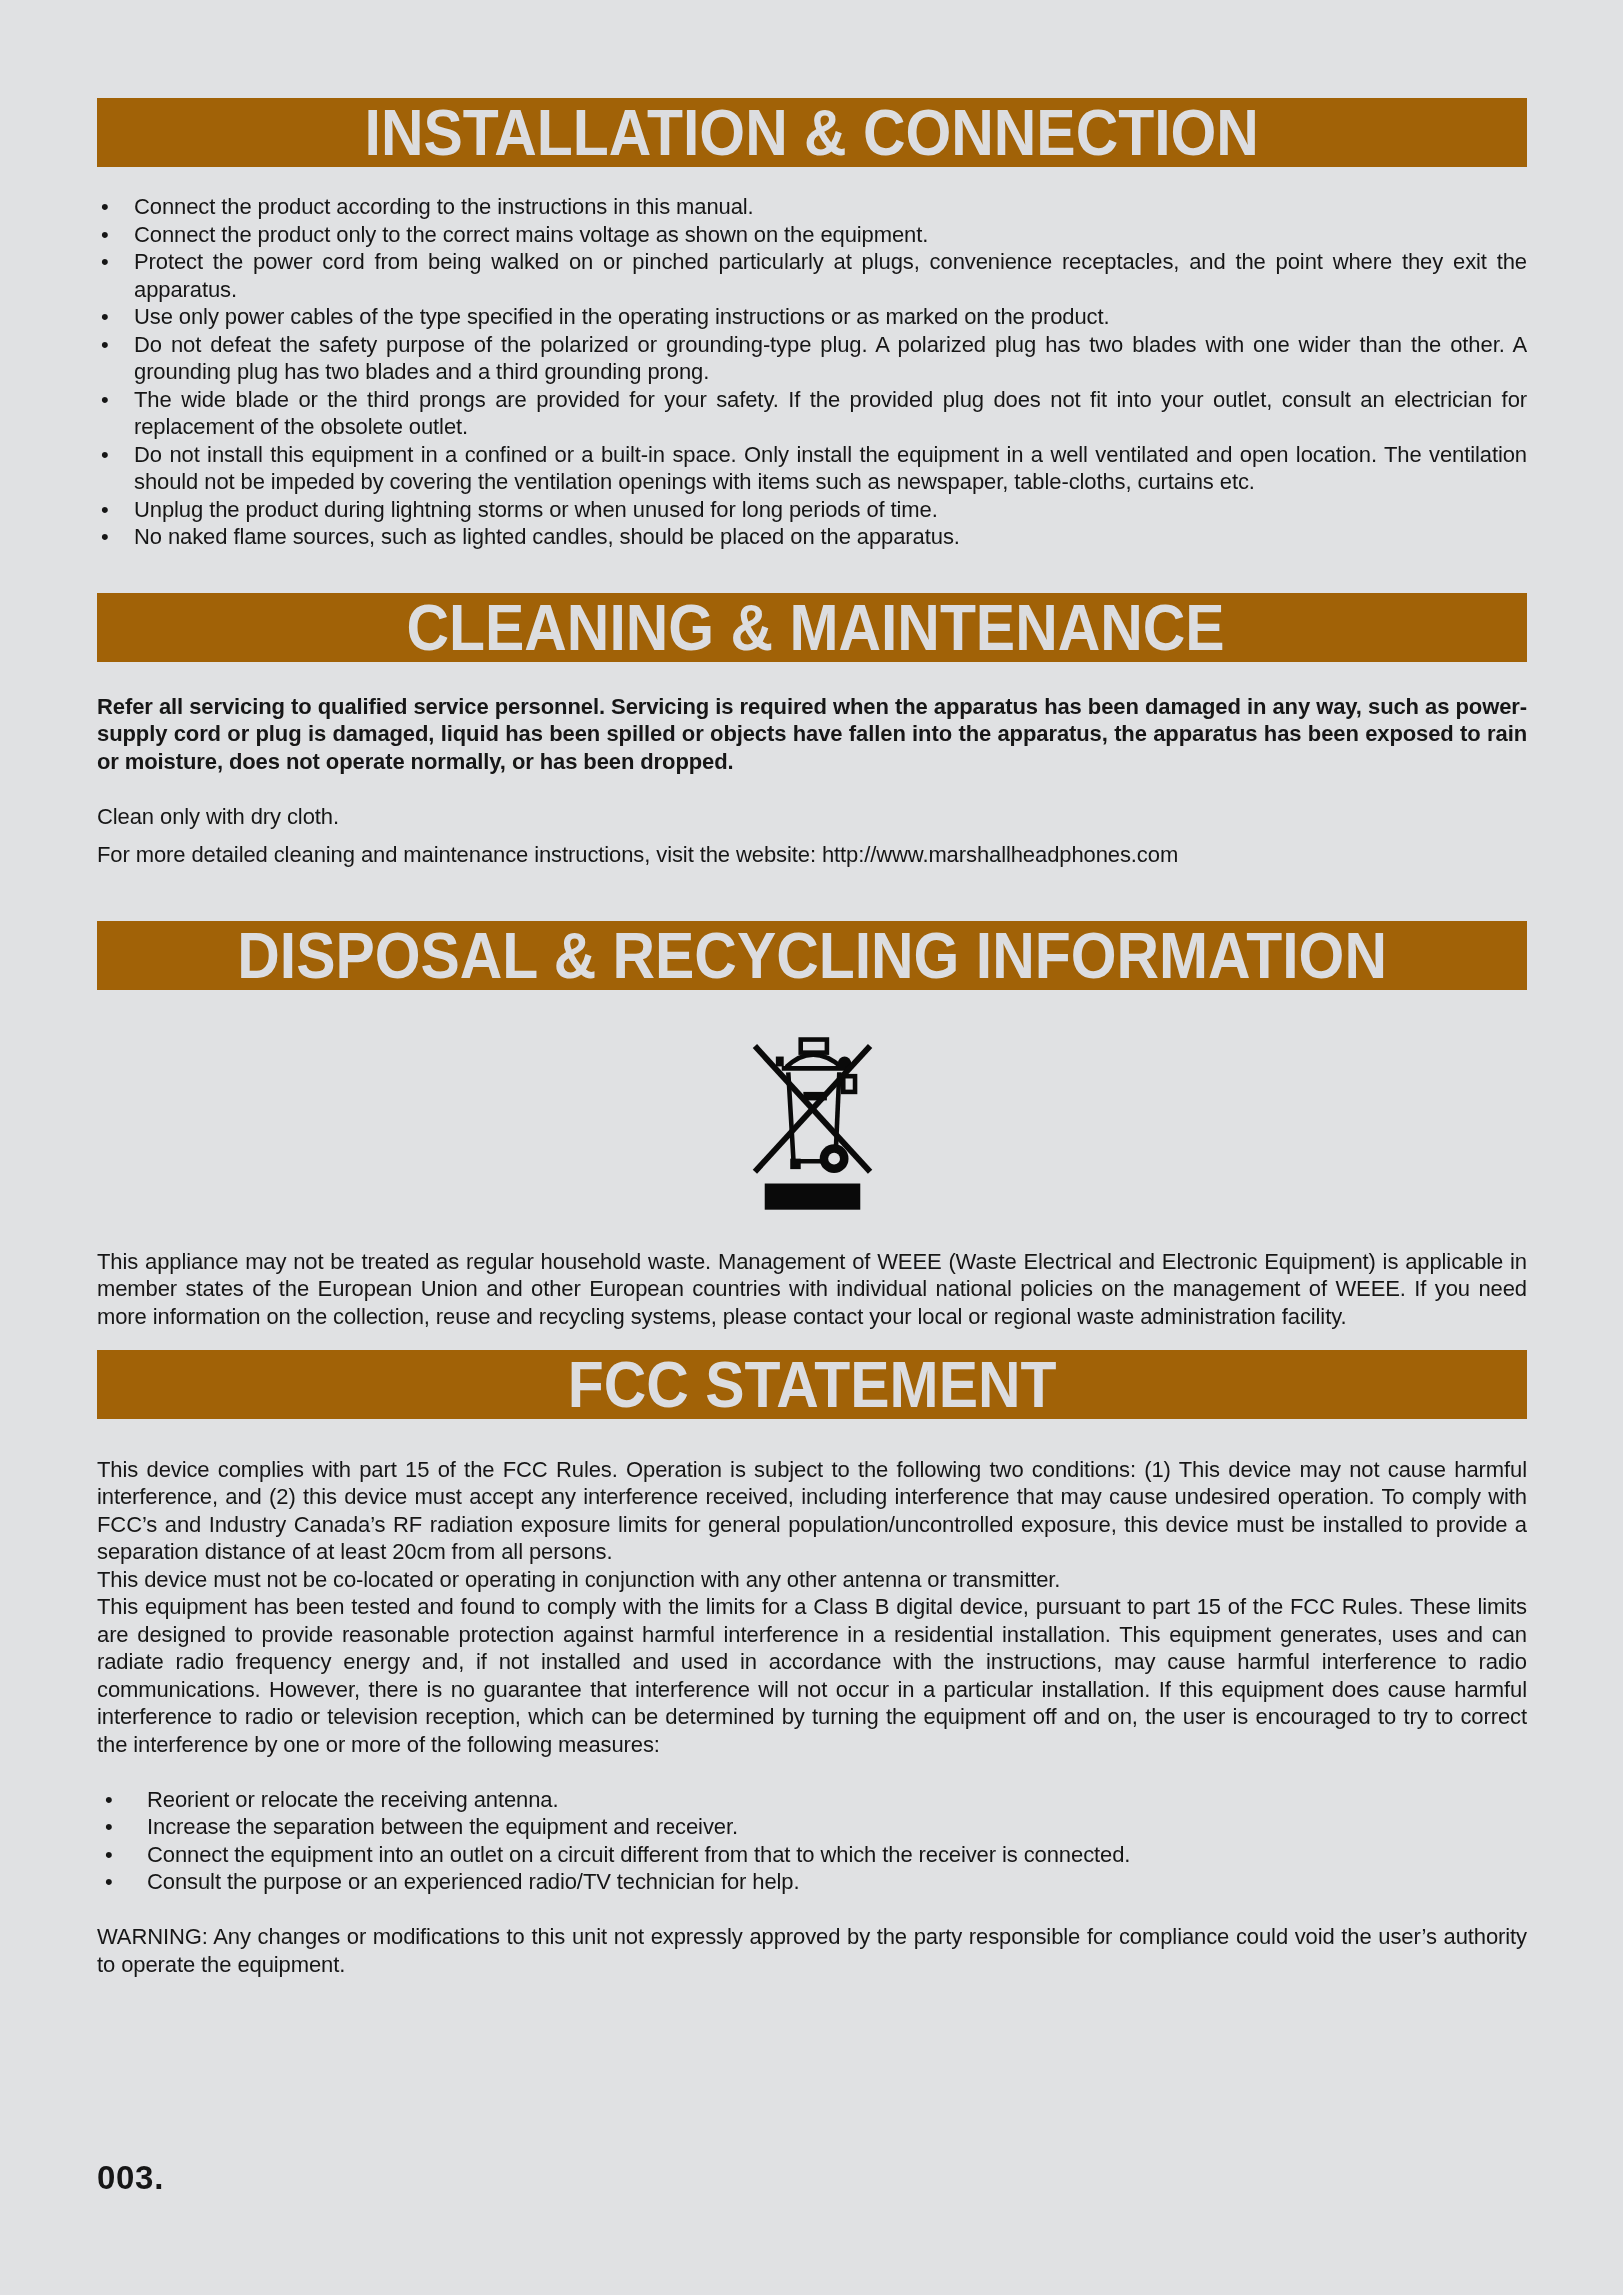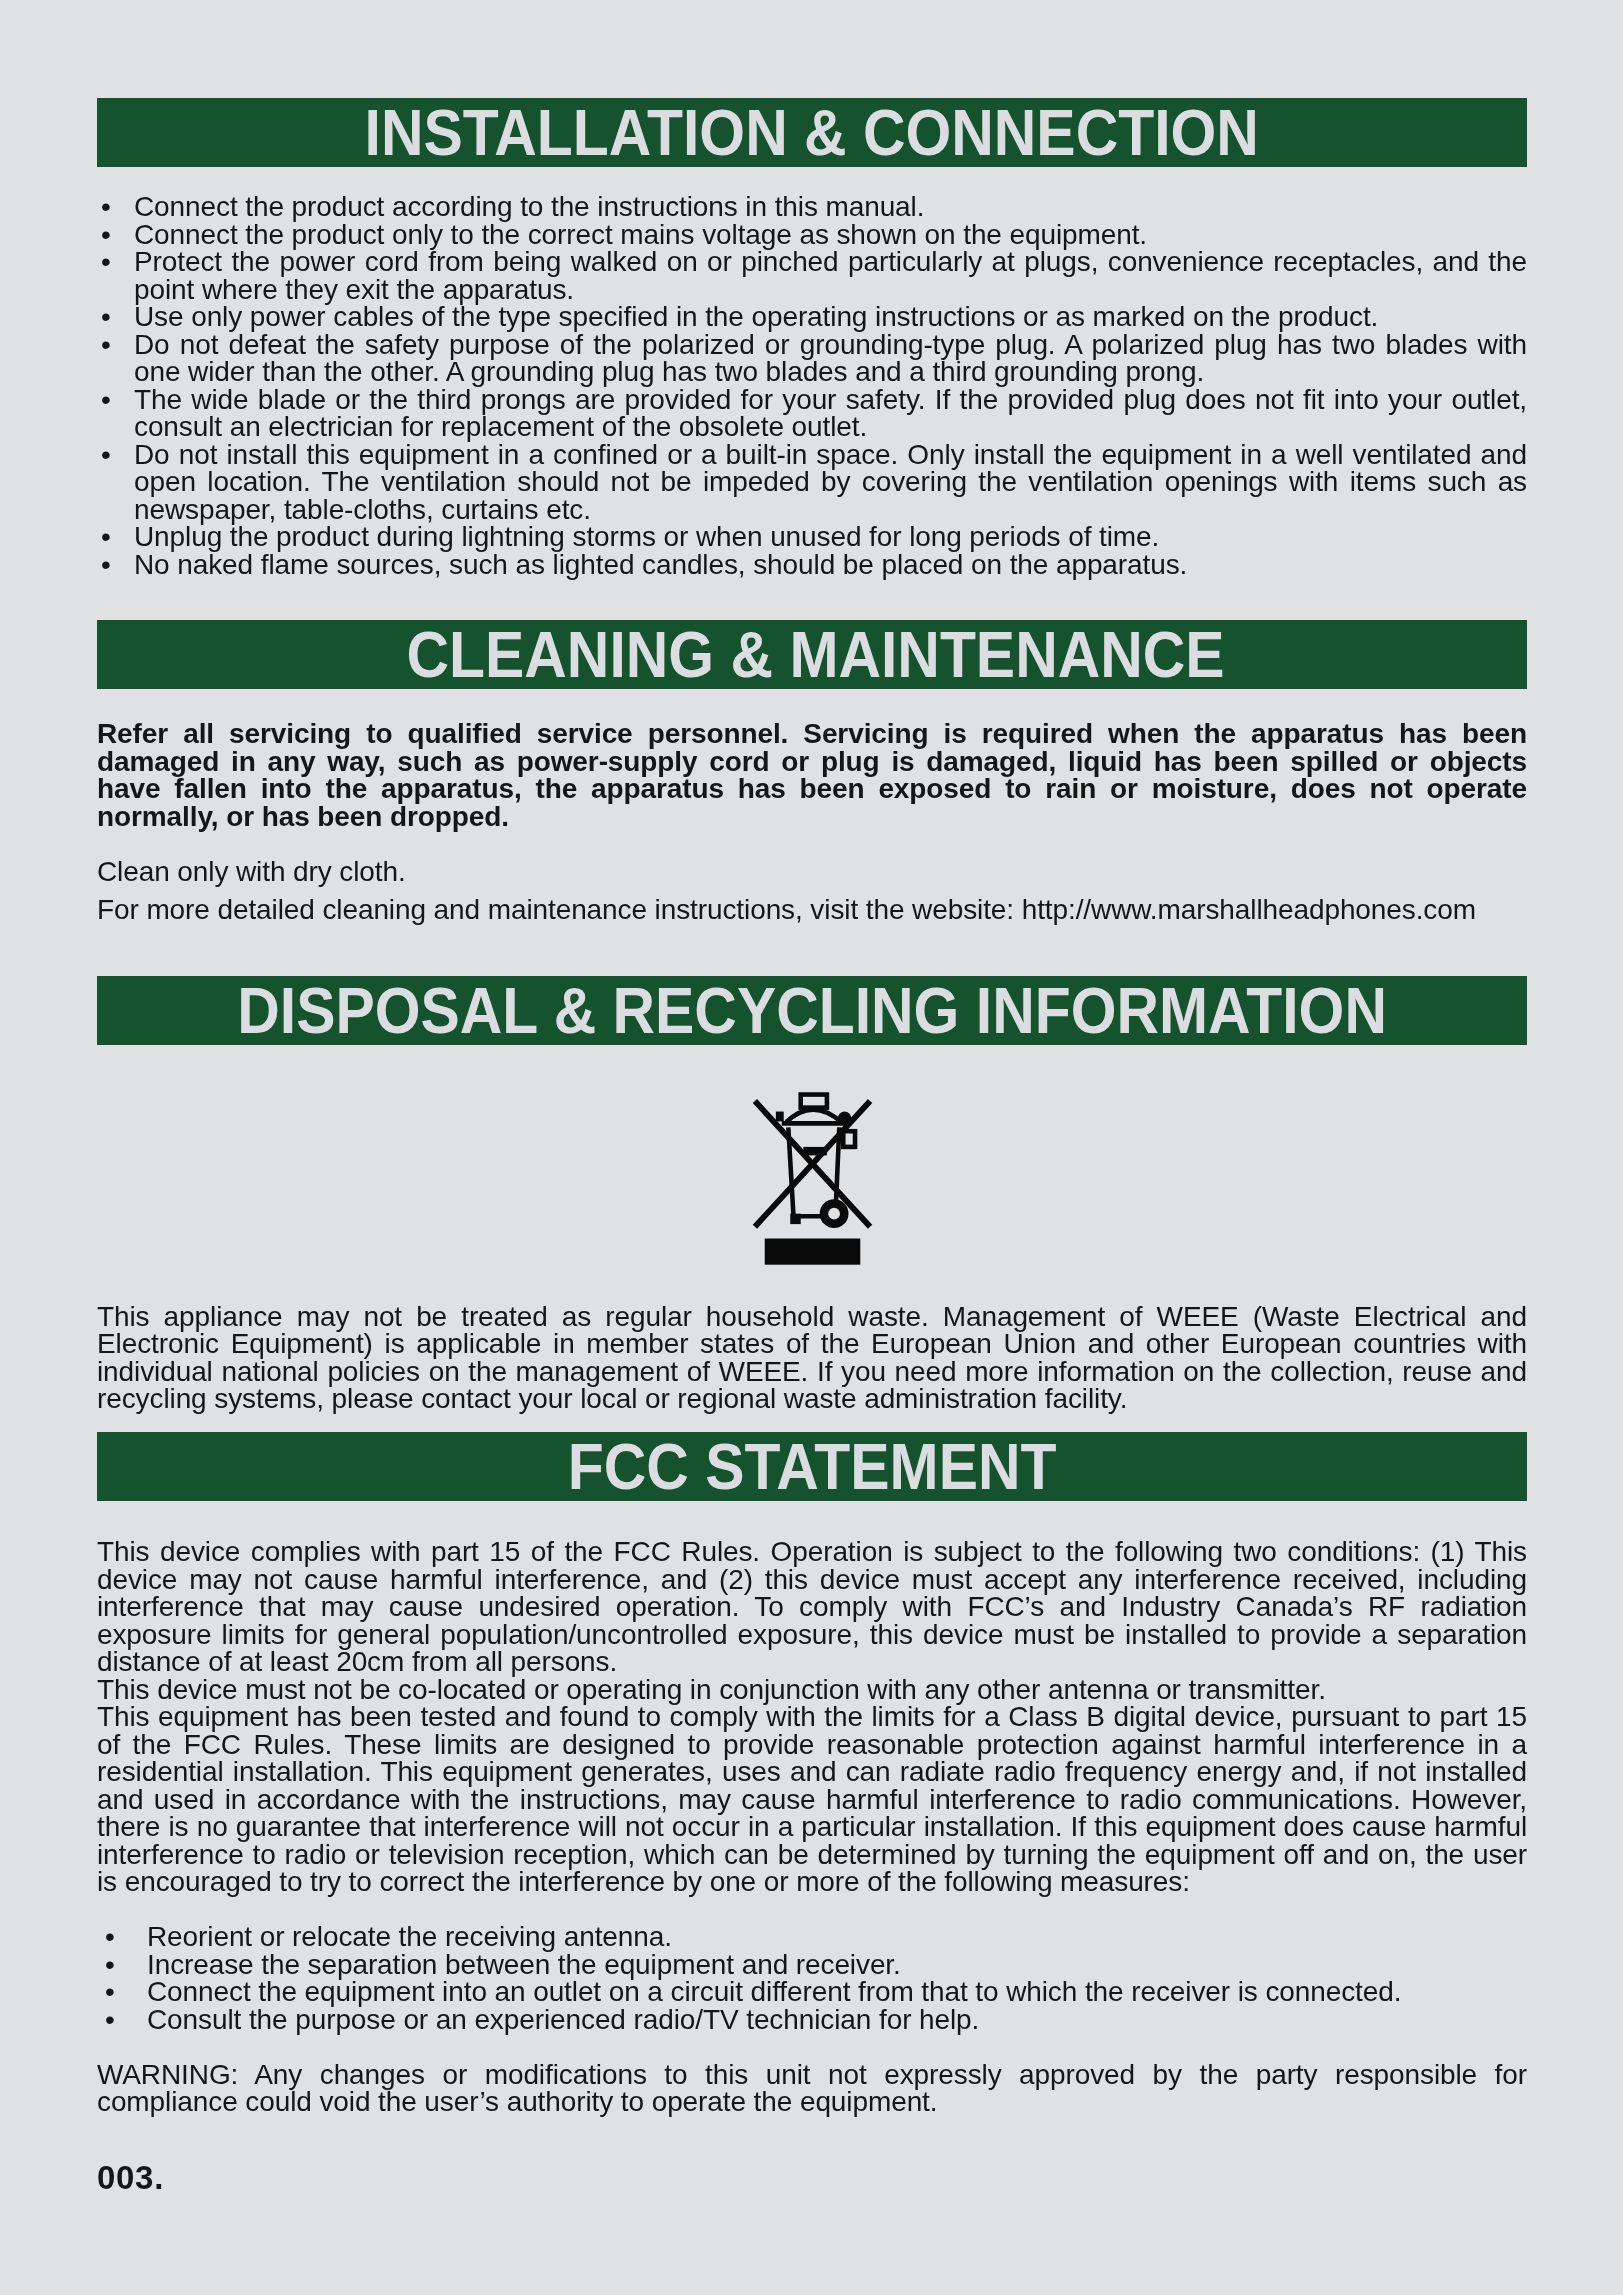--- a/index.html
+++ b/index.html
@@ -9,42 +9,42 @@
     height: 2295px;
     margin: 0 auto;
     background: #e0e1e3;
     font-family: "Liberation Sans", sans-serif;
     color: #161616;
     overflow: hidden;
   }
   .content { padding: 0 96px 0 97px; }
 
   .bar {
-    background: #14532d;
+    background: #a16207;
     height: 69px;
     display: flex;
     align-items: center;
     justify-content: center;
   }
   .bar .bar-title {
     color: #dcdde0;
     font-size: 62px;
     font-weight: 700;
     letter-spacing: 0px;
     white-space: nowrap;
     transform: scaleX(0.95) scaleY(1.04);
     transform-origin: center;
   }
   .bar1 { margin-top: 98px; }
   .bar2 { margin-top: 42px; padding-left: 8px; }
   .bar3 { margin-top: 52px; }
   .bar4 { margin-top: 19.6px; }
 
   .body-text {
-    font-size: 28px;
+    font-size: 22px;
     line-height: 27.5px;
     letter-spacing: -0.1px;
     text-align: justify;
   }
 
   ul.blist { list-style: none; margin: 26px 0 0 0; padding: 0; }
   ul.blist li { position: relative; padding-left: 37px; }
   ul.blist li::before { content: "\2022"; position: absolute; left: 3.9px; }
 
   ul.fcclist { list-style: none; margin: 27.5px 0 0 0; padding: 0; }

